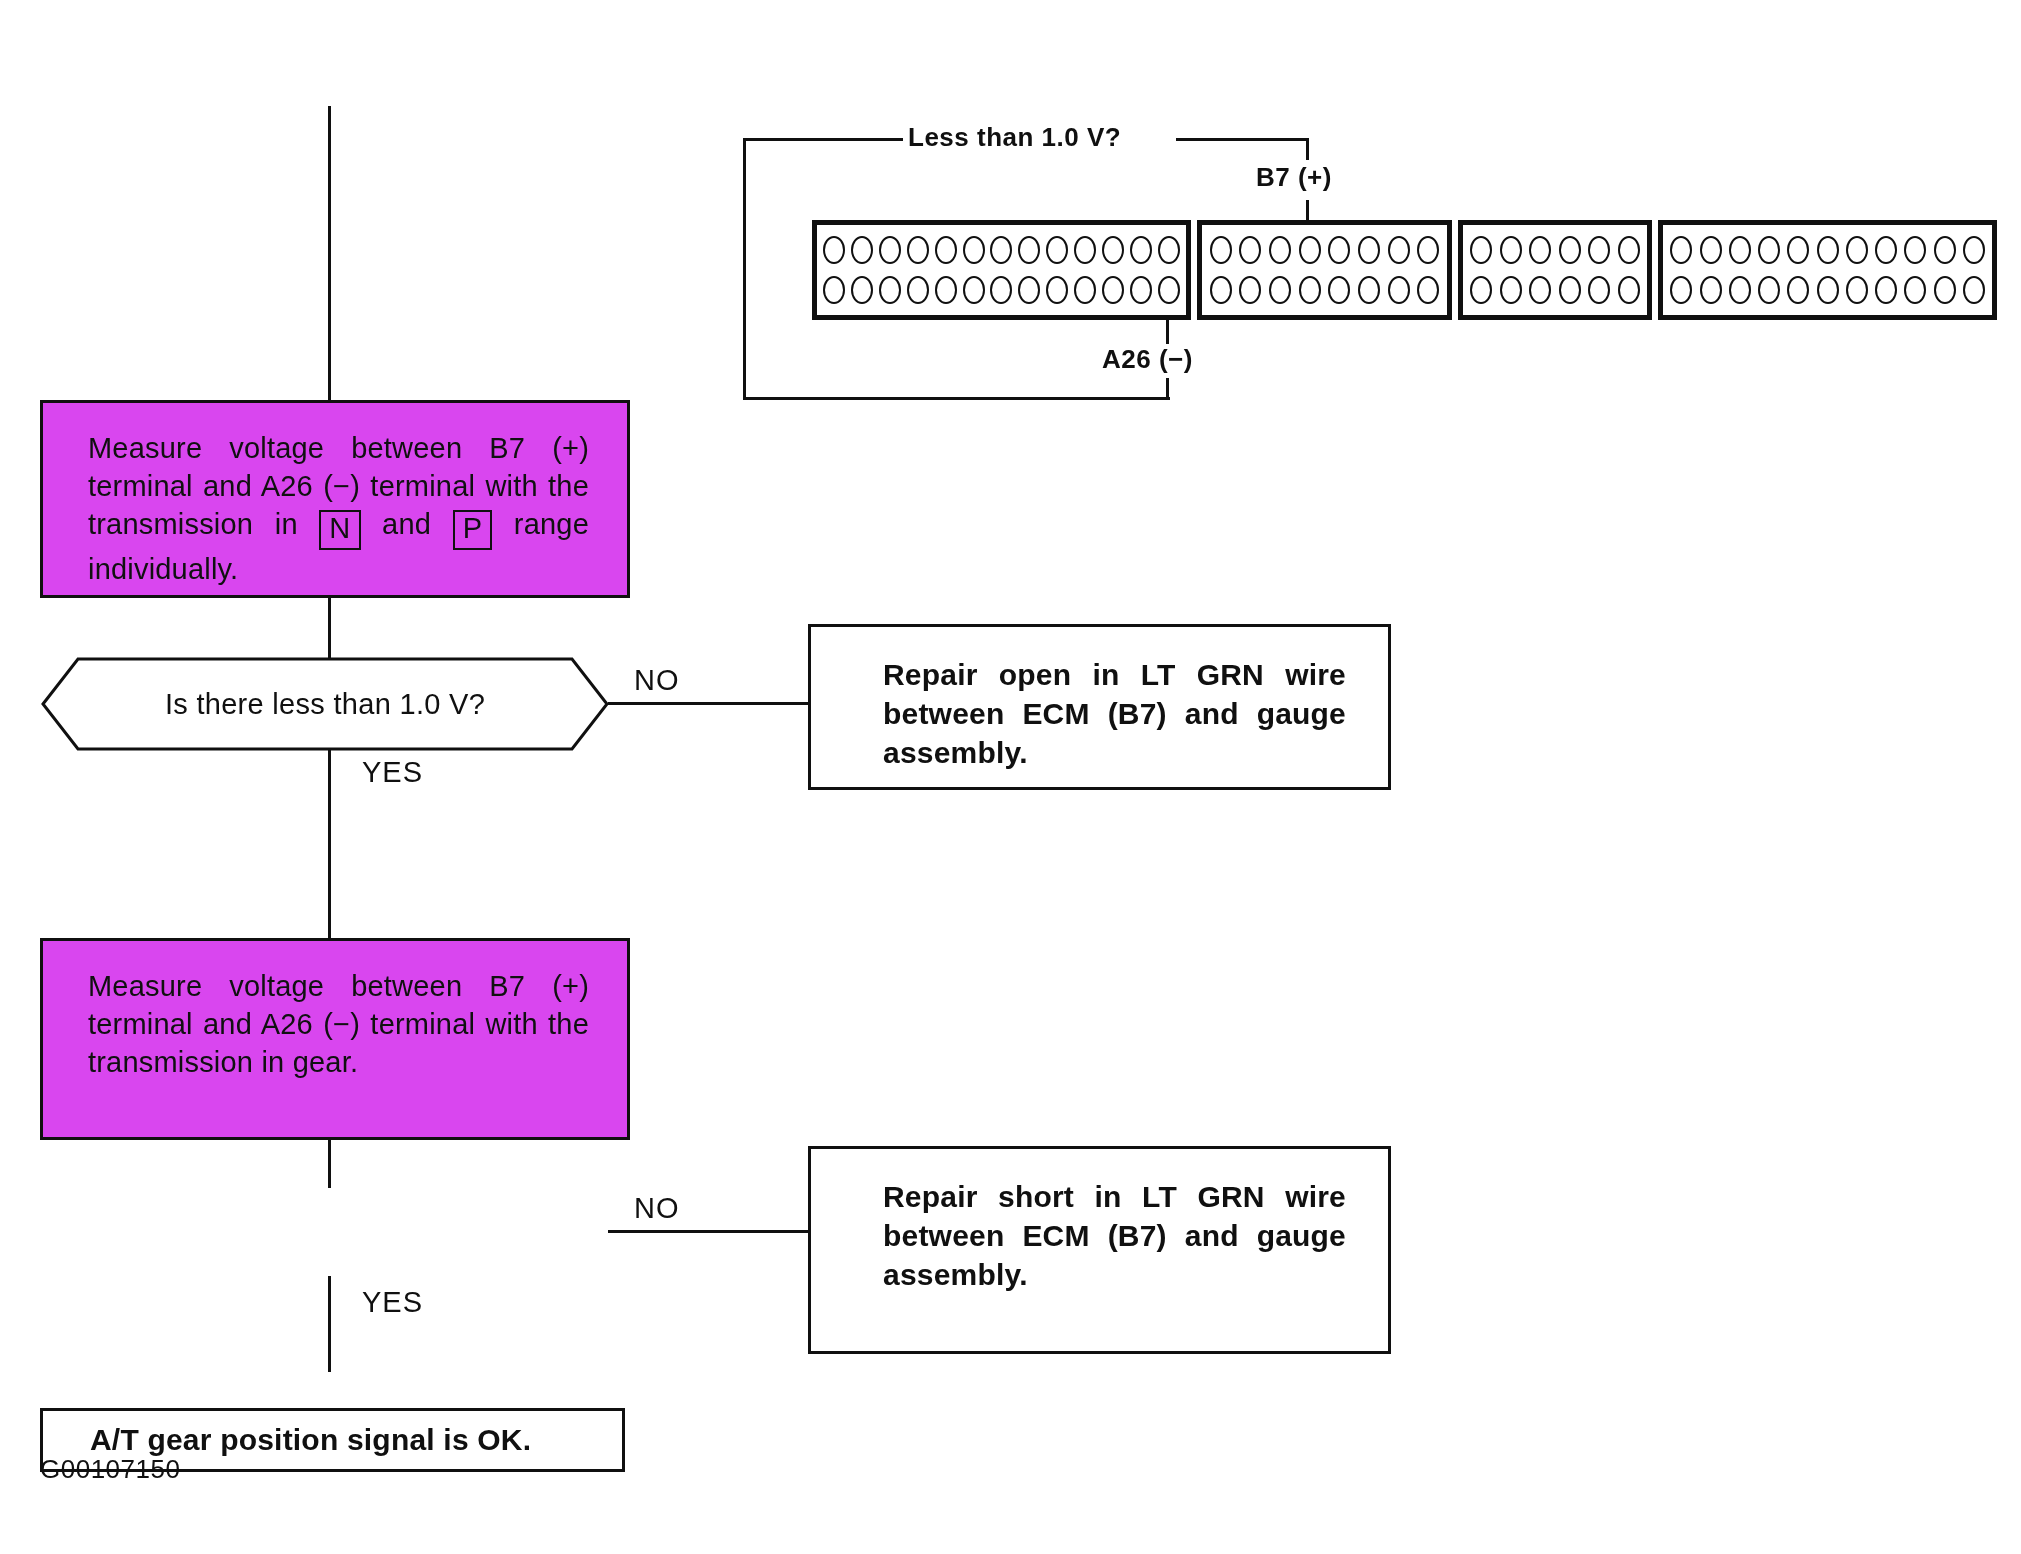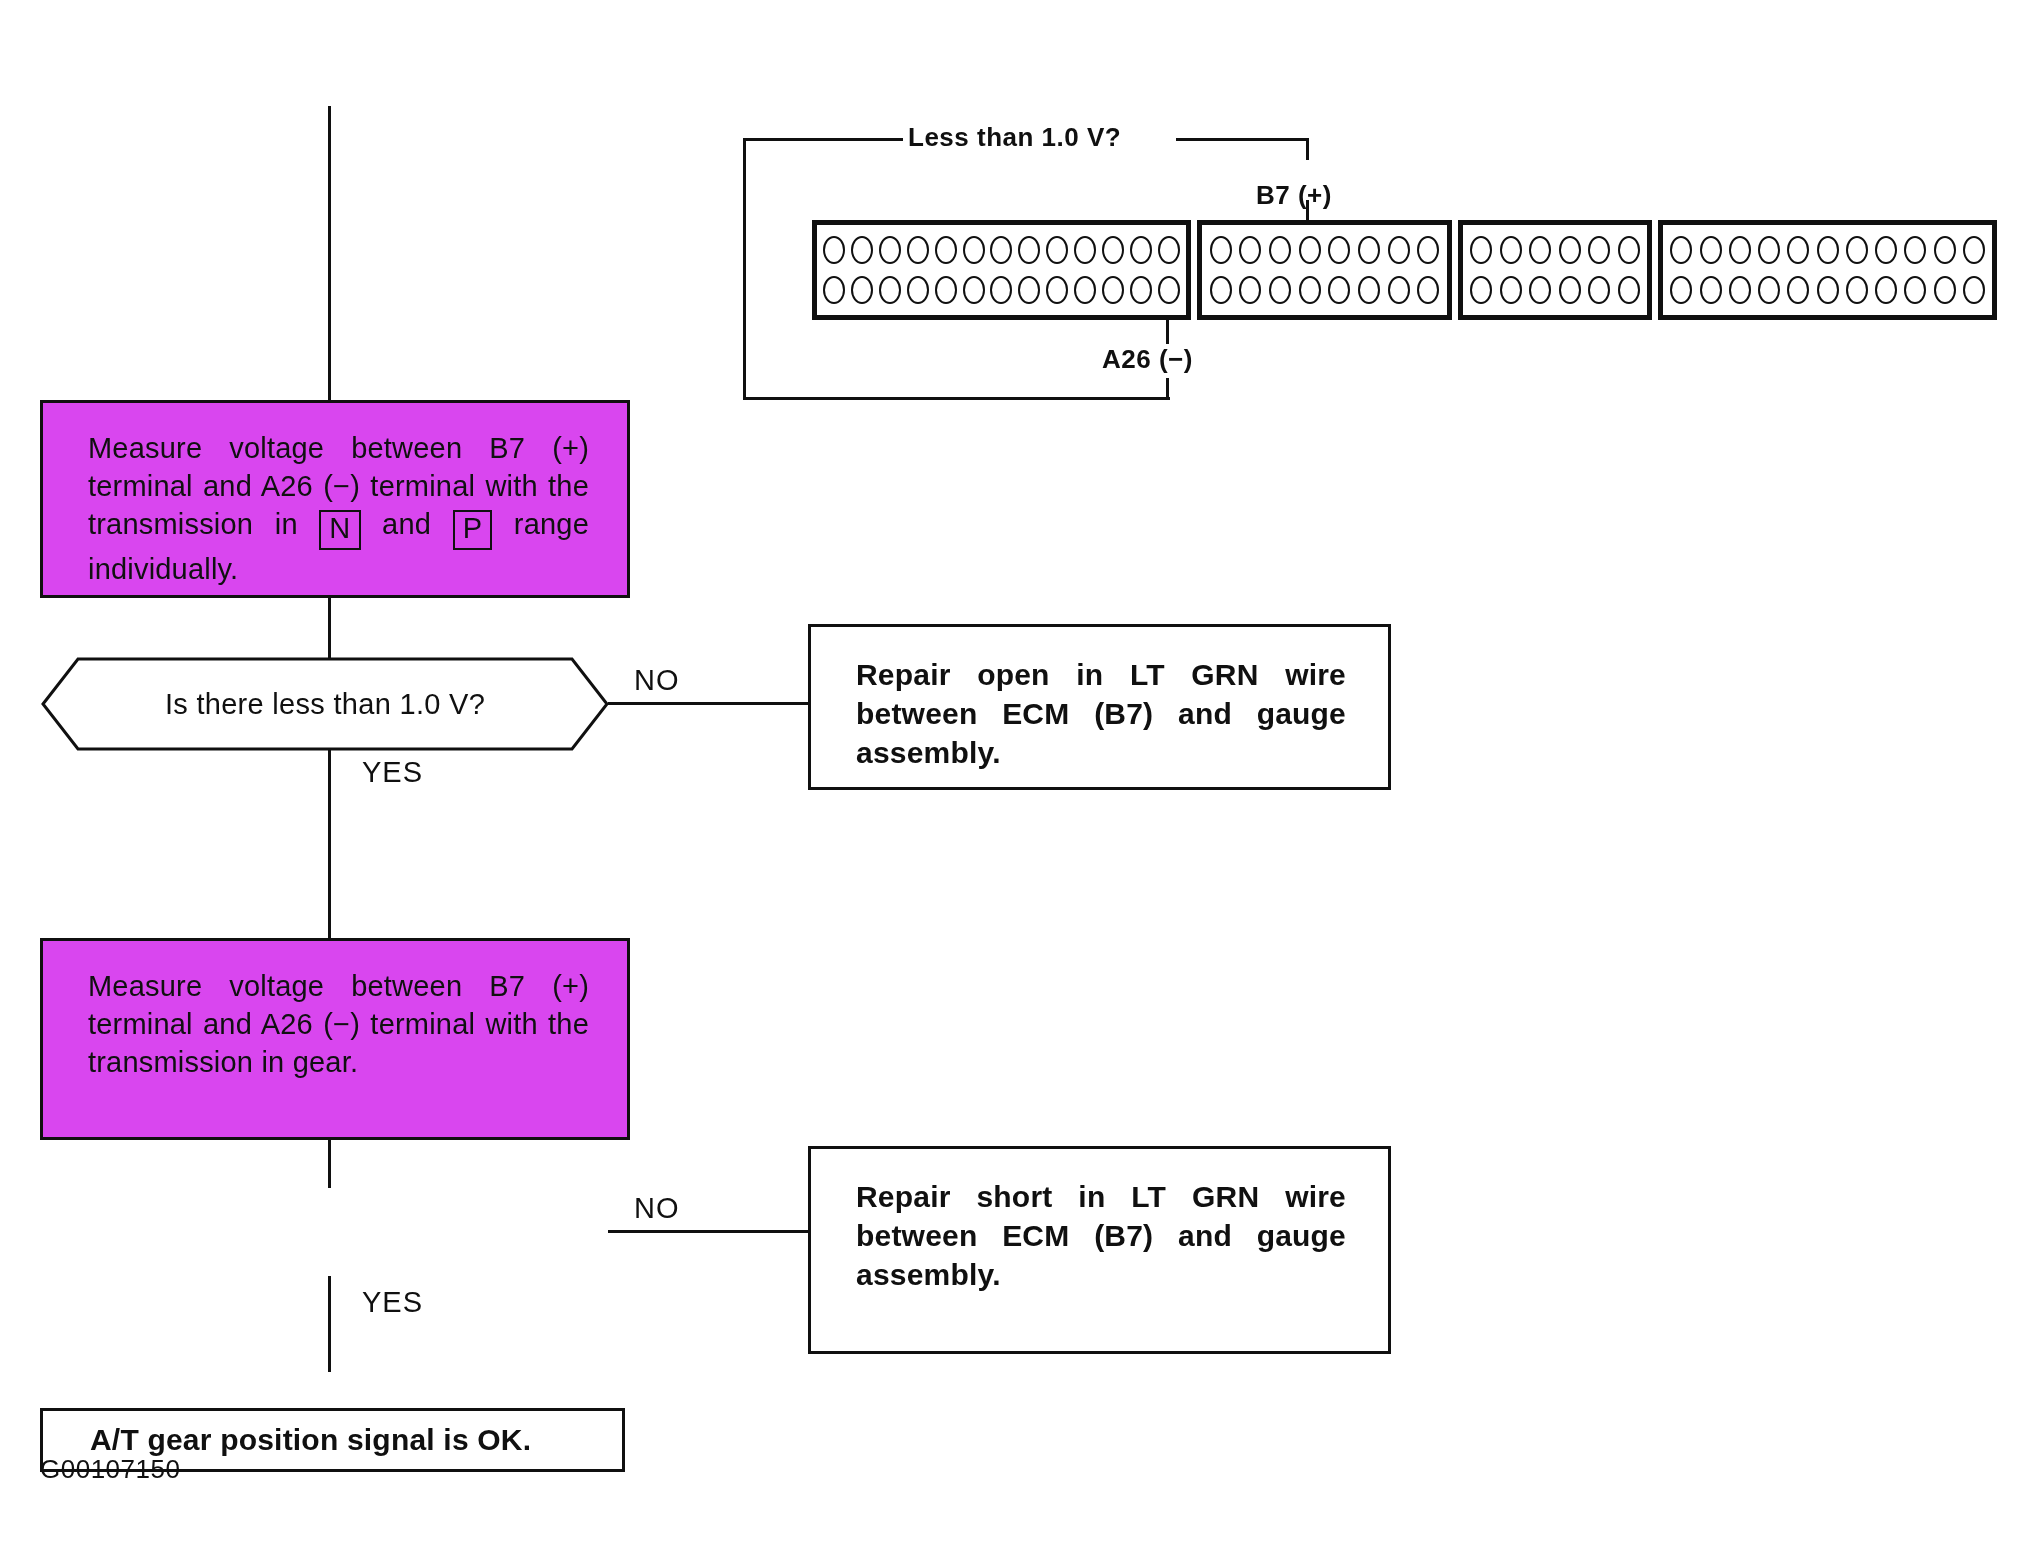--- a/index.html
+++ b/index.html
@@ -9,21 +9,21 @@
   }
   .ln{position:absolute;background:#101010;}
   .procbox{
     position:absolute;border:3px solid #101010;background:#d946ef;
     font-size:29px;line-height:38px;text-align:justify;
     padding:26px 38px 0 45px;letter-spacing:.2px;
   }
   .actbox{
     position:absolute;border:3px solid #101010;background:#fff;
     font-size:30px;line-height:39px;font-weight:bold;text-align:justify;
-    padding:28px 42px 0 45px;letter-spacing:.2px;
+    padding:28px 42px 0 72px;letter-spacing:.2px;
   }
   .resultbox{
     position:absolute;border:3px solid #101010;background:#fff;
     font-size:30px;font-weight:bold;display:flex;align-items:center;
     padding-left:47px;letter-spacing:.2px;
   }
   .hexwrap{position:absolute;}
   .hexlabel{
     position:absolute;inset:0;display:flex;align-items:center;justify-content:center;
     font-size:29px;letter-spacing:.3px;
@@ -57,21 +57,21 @@
 
 
   <div class="ln" style="left:743px;top:138px;width:3px;height:262px;"></div>
   <div class="ln" style="left:743px;top:138px;width:160px;height:3px;"></div>
   <div class="ln" style="left:1176px;top:138px;width:133px;height:3px;"></div>
   <div class="ln" style="left:743px;top:397px;width:427px;height:3px;"></div>
 
   <div class="pinlbl" style="left:908px;top:122px;">Less than 1.0 V?</div>
 
   <div class="ln" style="left:1306px;top:138px;width:3px;height:22px;"></div>
-  <div class="pinlbl" style="left:1256px;top:180px;">B7 (+)</div>
+  <div class="pinlbl" style="left:1256px;top:162px;">B7 (+)</div>
   <div class="ln" style="left:1306px;top:200px;width:3px;height:40px;"></div>
 
   <div class="ln" style="left:1166px;top:304px;width:3px;height:40px;"></div>
   <div class="pinlbl" style="left:1102px;top:344px;">A26 (−)</div>
   <div class="ln" style="left:1166px;top:378px;width:3px;height:22px;"></div>
 
   <div class="connblock blk0">
       <div class="pin-row">
         <div class="pin"></div>
         <div class="pin"></div>

